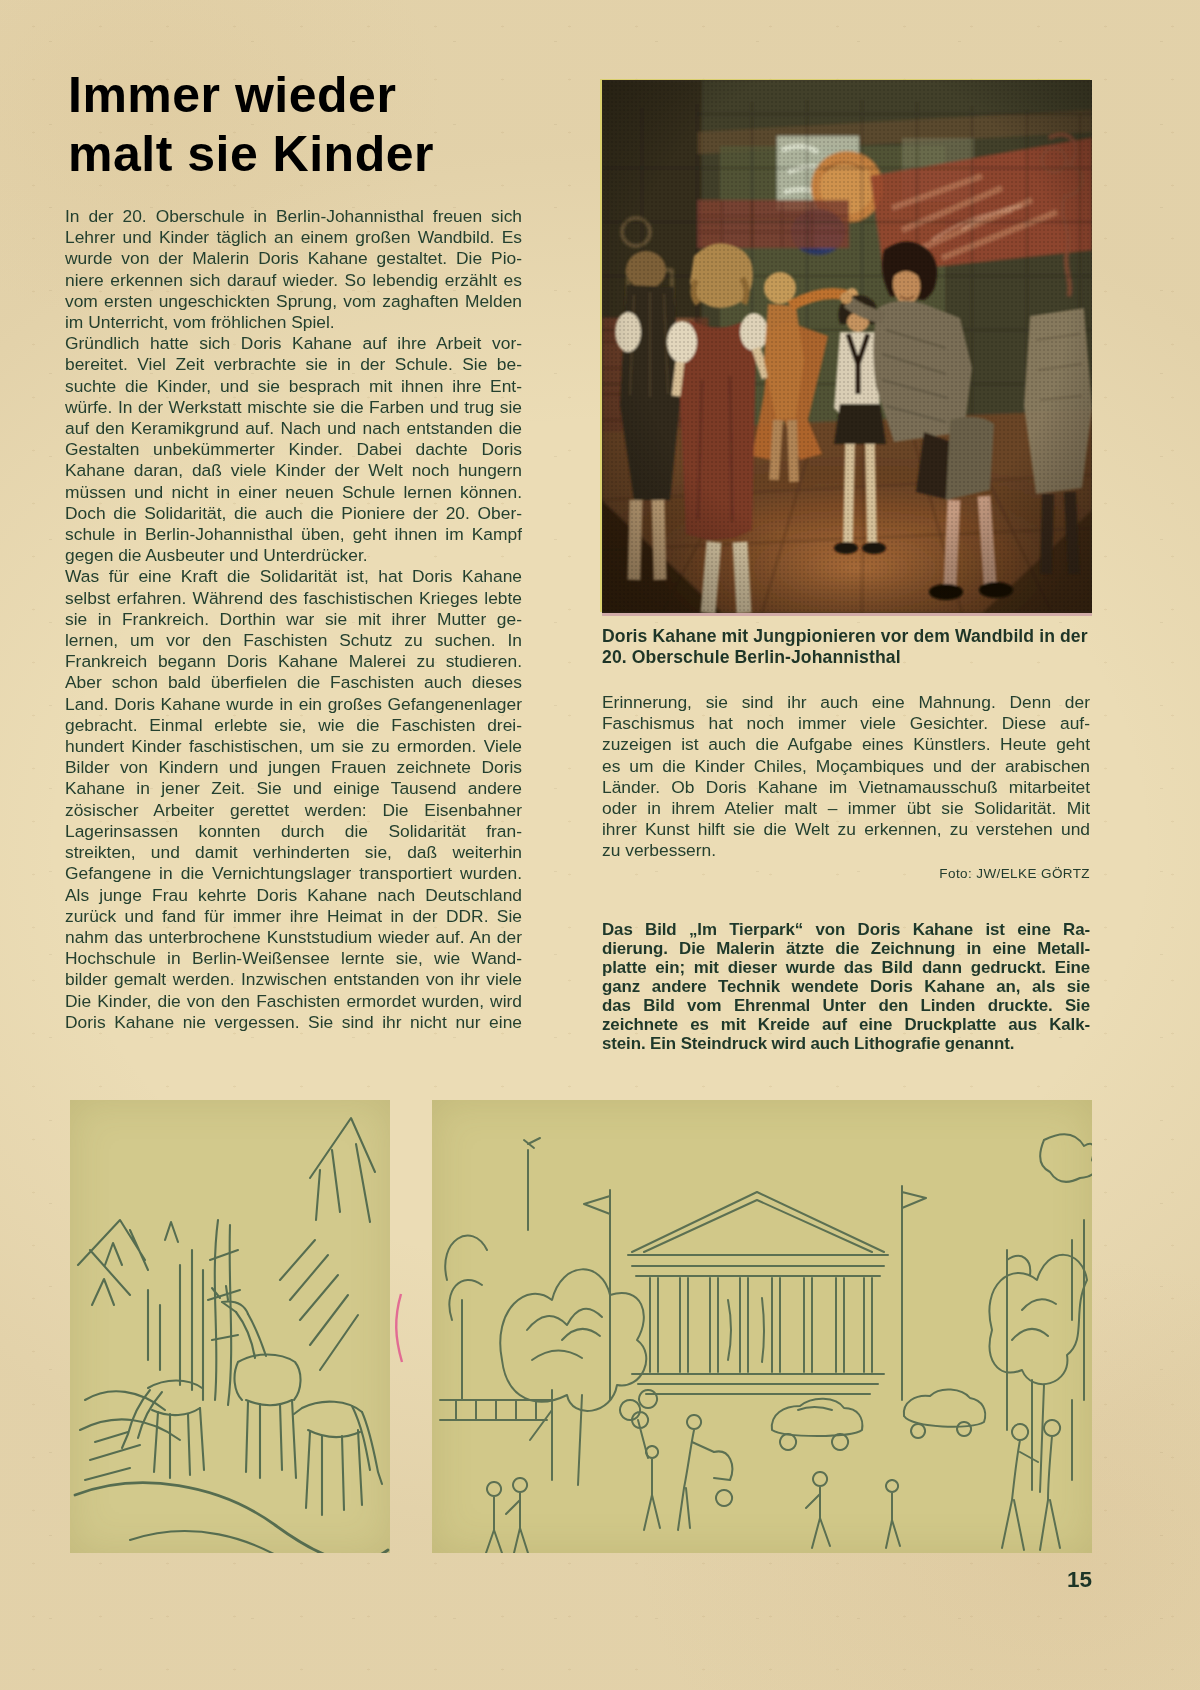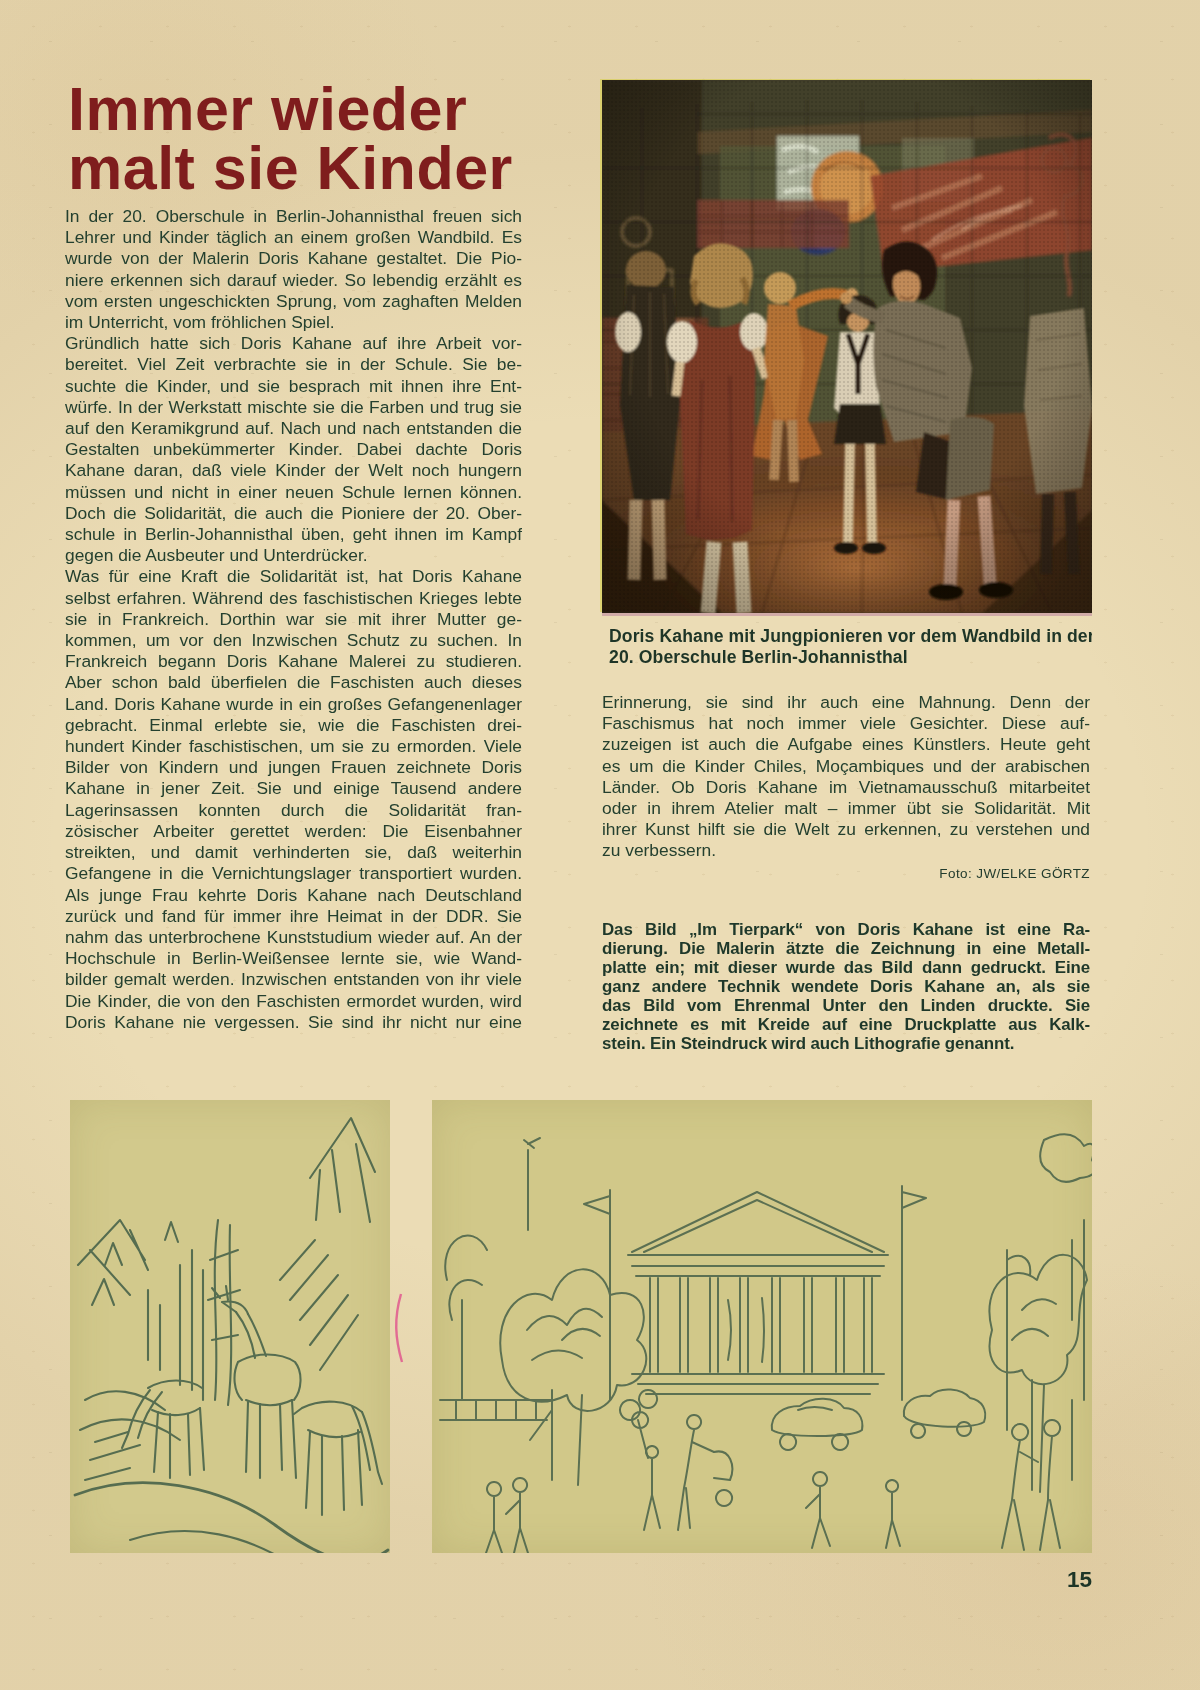--- a/index.html
+++ b/index.html
@@ -14,39 +14,39 @@
     background-image:
       radial-gradient(rgba(168,136,88,.14) 1px, transparent 1.4px),
       radial-gradient(rgba(120,95,60,.10) 1px, transparent 1.2px),
       radial-gradient(300px 220px at 12% 6%, rgba(214,186,134,.18), transparent),
       radial-gradient(420px 300px at 88% 92%, rgba(205,170,120,.16), transparent),
       radial-gradient(900px 700px at 50% 50%, transparent 60%, rgba(150,115,65,.10));
     background-size:67px 53px, 101px 83px, auto, auto, auto;
   }
   .abs{position:absolute;}
   
-  .headline{left:68px;top:80px;width:460px;color:#7f1d1d;
-    font-weight:bold;font-size:61px;line-height:59px;letter-spacing:.5px;}
+  .headline{left:68px;top:66px;width:460px;color:#000000;
+    font-weight:bold;font-size:50px;line-height:59px;letter-spacing:.5px;}
   .headline .tline{text-align:left;text-align-last:left;white-space:nowrap;}
   
   .body-text{color:#24402f;font-size:17.4px;line-height:21.2px;}
   .tline{text-align:justify;text-align-last:justify;white-space:nowrap;overflow:hidden;}
   .tline.pend{text-align-last:left;}
   .col-left{left:65px;top:206px;width:457px;}
   .col-right{left:602px;top:692px;width:488px;}
   
   .photo{left:602px;top:80px;width:490px;height:533px;overflow:hidden;
     box-shadow:-2px -1px 0 rgba(214,206,78,.65), 0 3px 0 rgba(150,60,140,.30);}
   .photo svg{display:block;}
   .photo .grain{position:absolute;inset:0;pointer-events:none;opacity:.22;
     background-image:radial-gradient(rgba(0,0,0,.5) 1px, transparent 1.4px);
     background-size:4px 4px;}
   .caption{left:602px;top:626px;width:490px;color:#1e3527;font-weight:bold;
     font-size:17.6px;line-height:21px;letter-spacing:.1px;}
-  .caption .tline{text-align-last:left;margin-left:7px;}
+  .caption .tline{text-align-last:left;}
   .credit{left:602px;top:866px;width:488px;text-align:right;color:#223c2e;
     font-weight:normal;font-size:13.5px;letter-spacing:.4px;}
   
   .infobox{left:602px;top:920px;width:488px;color:#1e382a;font-weight:bold;
     font-size:16.9px;line-height:19px;letter-spacing:-.1px;}
   
   .sketch{background:#d2c98c;box-shadow:inset 0 0 40px rgba(120,110,50,.18);}
   .sketch-left{left:70px;top:1100px;width:320px;height:453px;}
   .sketch-right{left:432px;top:1100px;width:660px;height:453px;background:#d1c889;}
   .scratch{left:392px;top:1292px;width:14px;height:72px;}
@@ -82,30 +82,30 @@
       <div class="tline">Kahane daran, daß viele Kinder der Welt noch hungern</div>
       <div class="tline">müssen und nicht in einer neuen Schule lernen können.</div>
       <div class="tline">Doch die Solidarität, die auch die Pioniere der 20. Ober-</div>
       <div class="tline">schule in Berlin-Johannisthal üben, geht ihnen im Kampf</div>
       <div class="tline pend">gegen die Ausbeuter und Unterdrücker.</div>
     </div>
     <div>
       <div class="tline">Was für eine Kraft die Solidarität ist, hat Doris Kahane</div>
       <div class="tline">selbst erfahren. Während des faschistischen Krieges lebte</div>
       <div class="tline">sie in Frankreich. Dorthin war sie mit ihrer Mutter ge-</div>
-      <div class="tline">kommen, um vor den Inzwischen Schutz zu suchen. In</div>
+      <div class="tline">lernen, um vor den Faschisten Schutz zu suchen. In</div>
       <div class="tline">Frankreich begann Doris Kahane Malerei zu studieren.</div>
       <div class="tline">Aber schon bald überfielen die Faschisten auch dieses</div>
       <div class="tline">Land. Doris Kahane wurde in ein großes Gefangenenlager</div>
       <div class="tline">gebracht. Einmal erlebte sie, wie die Faschisten drei-</div>
       <div class="tline">hundert Kinder faschistischen, um sie zu ermorden. Viele</div>
       <div class="tline">Bilder von Kindern und jungen Frauen zeichnete Doris</div>
       <div class="tline">Kahane in jener Zeit. Sie und einige Tausend andere</div>
+      <div class="tline">zösischer Arbeiter gerettet werden: Die Eisenbahner</div>
       <div class="tline">Lagerinsassen konnten durch die Solidarität fran-</div>
-      <div class="tline">zösischer Arbeiter gerettet werden: Die Eisenbahner</div>
       <div class="tline">streikten, und damit verhinderten sie, daß weiterhin</div>
       <div class="tline">Gefangene in die Vernichtungslager transportiert wurden.</div>
       <div class="tline">Als junge Frau kehrte Doris Kahane nach Deutschland</div>
       <div class="tline">zurück und fand für immer ihre Heimat in der DDR. Sie</div>
       <div class="tline">nahm das unterbrochene Kunststudium wieder auf. An der</div>
       <div class="tline">Hochschule in Berlin-Weißensee lernte sie, wie Wand-</div>
       <div class="tline">bilder gemalt werden. Inzwischen entstanden von ihr viele</div>
     </div>
     <div>
       <div class="tline">Die Kinder, die von den Faschisten ermordet wurden, wird</div>

